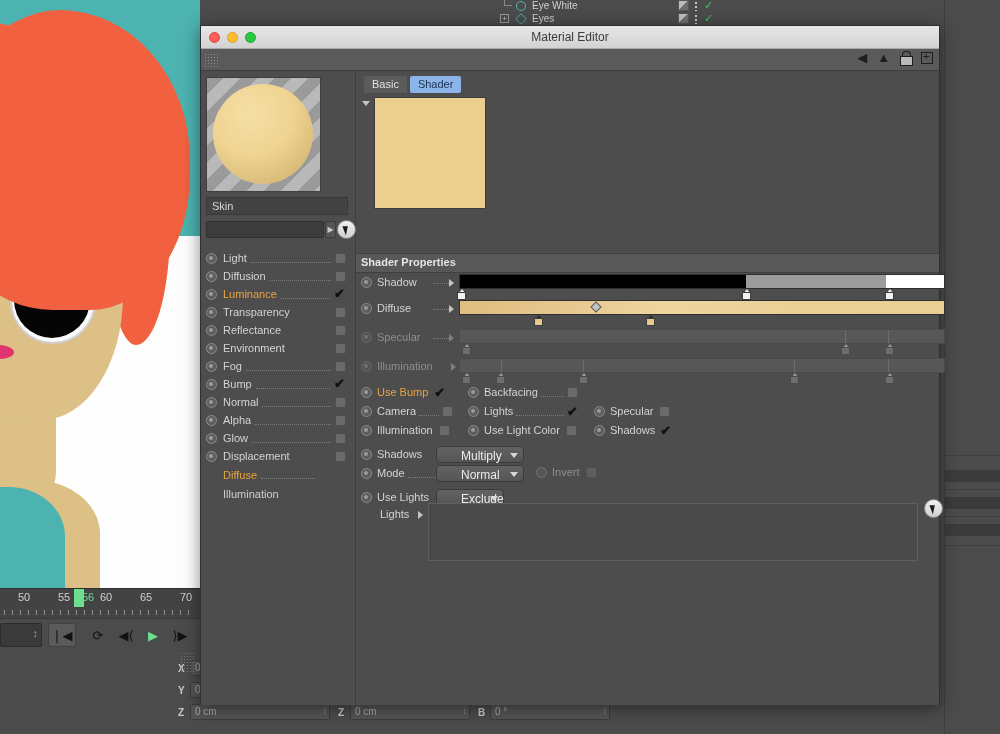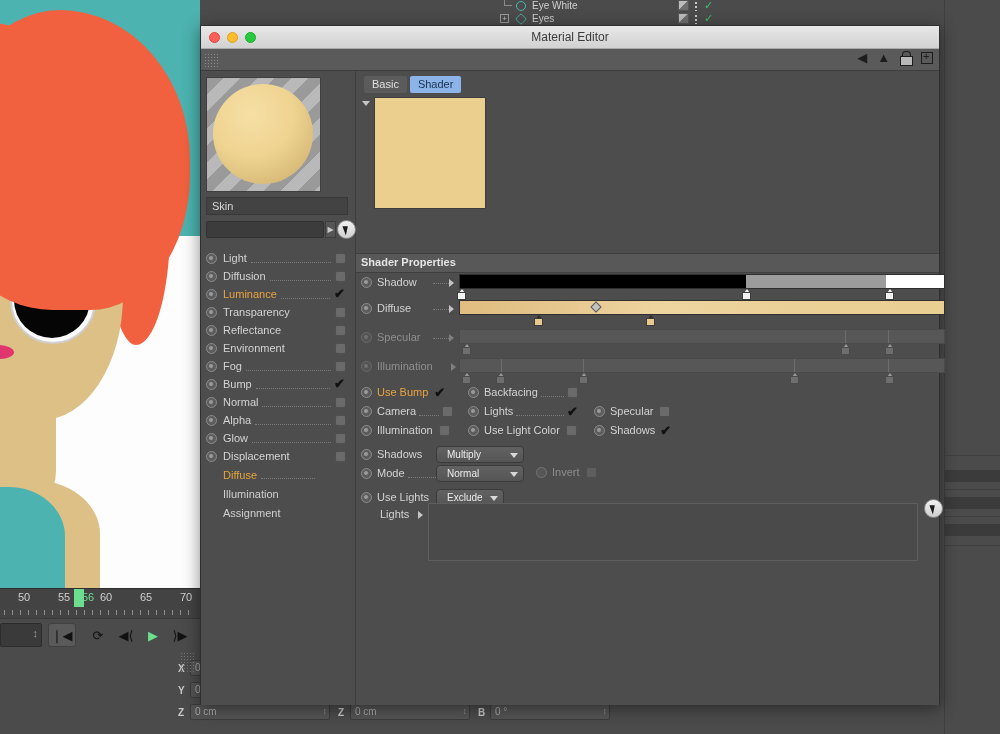--- a/index.html
+++ b/index.html
@@ -437,21 +437,21 @@
   .cb-check { color: #111; font-size: 13px; line-height: 11px; font-weight: bold; flex: 0 0 auto; }
 
   
   .dd-row { position: absolute; display: flex; align-items: center; }
   .dd-label { margin-left: 5px; font-size: 11px; color: #d3d3d3; }
   .dd-dots { margin: 0 3px; border-bottom: 1px dotted #7d7d7d; height: 9px; }
   .dropdown {
     position: absolute; height: 17px;
     background: linear-gradient(#626262, #555555);
     border: 1px solid #3b3b3b; border-radius: 4px;
-    color: #ececec; font-size: 10px; padding: 2px 16px 0 10px;
+    color: #ececec; font-size: 12px; padding: 2px 16px 0 24px;
   }
   .dd-caret {
     position: absolute; right: 5px; top: 6px;
     width: 0; height: 0;
     border-left: 4px solid transparent; border-right: 4px solid transparent;
     border-top: 5px solid #d8d8d8;
   }
   .invert-radio {
     width: 11px; height: 11px; border-radius: 50%;
     background: #565656; border: 1.5px solid #767676;
@@ -711,23 +711,20 @@
             <i class="ch-box"></i>
           </div>
 
           <div class="sub-row">
             <span class="sub-label active">Diffuse</span>
             <i class="ch-dots" style="width:54px; flex:0 0 auto;"></i>
           </div>
           <div class="sub-row">
             <span class="sub-label">Illumination</span>
           </div>
-          <div class="sub-row">
-            <span class="sub-label">Assignment</span>
-          </div>
         </div>
       </div>
 
       <div class="prop-pane">
 
         <div class="tabs">
           <span class="tab">Basic</span>
           <span class="tab sel">Shader</span>
         </div>
 

